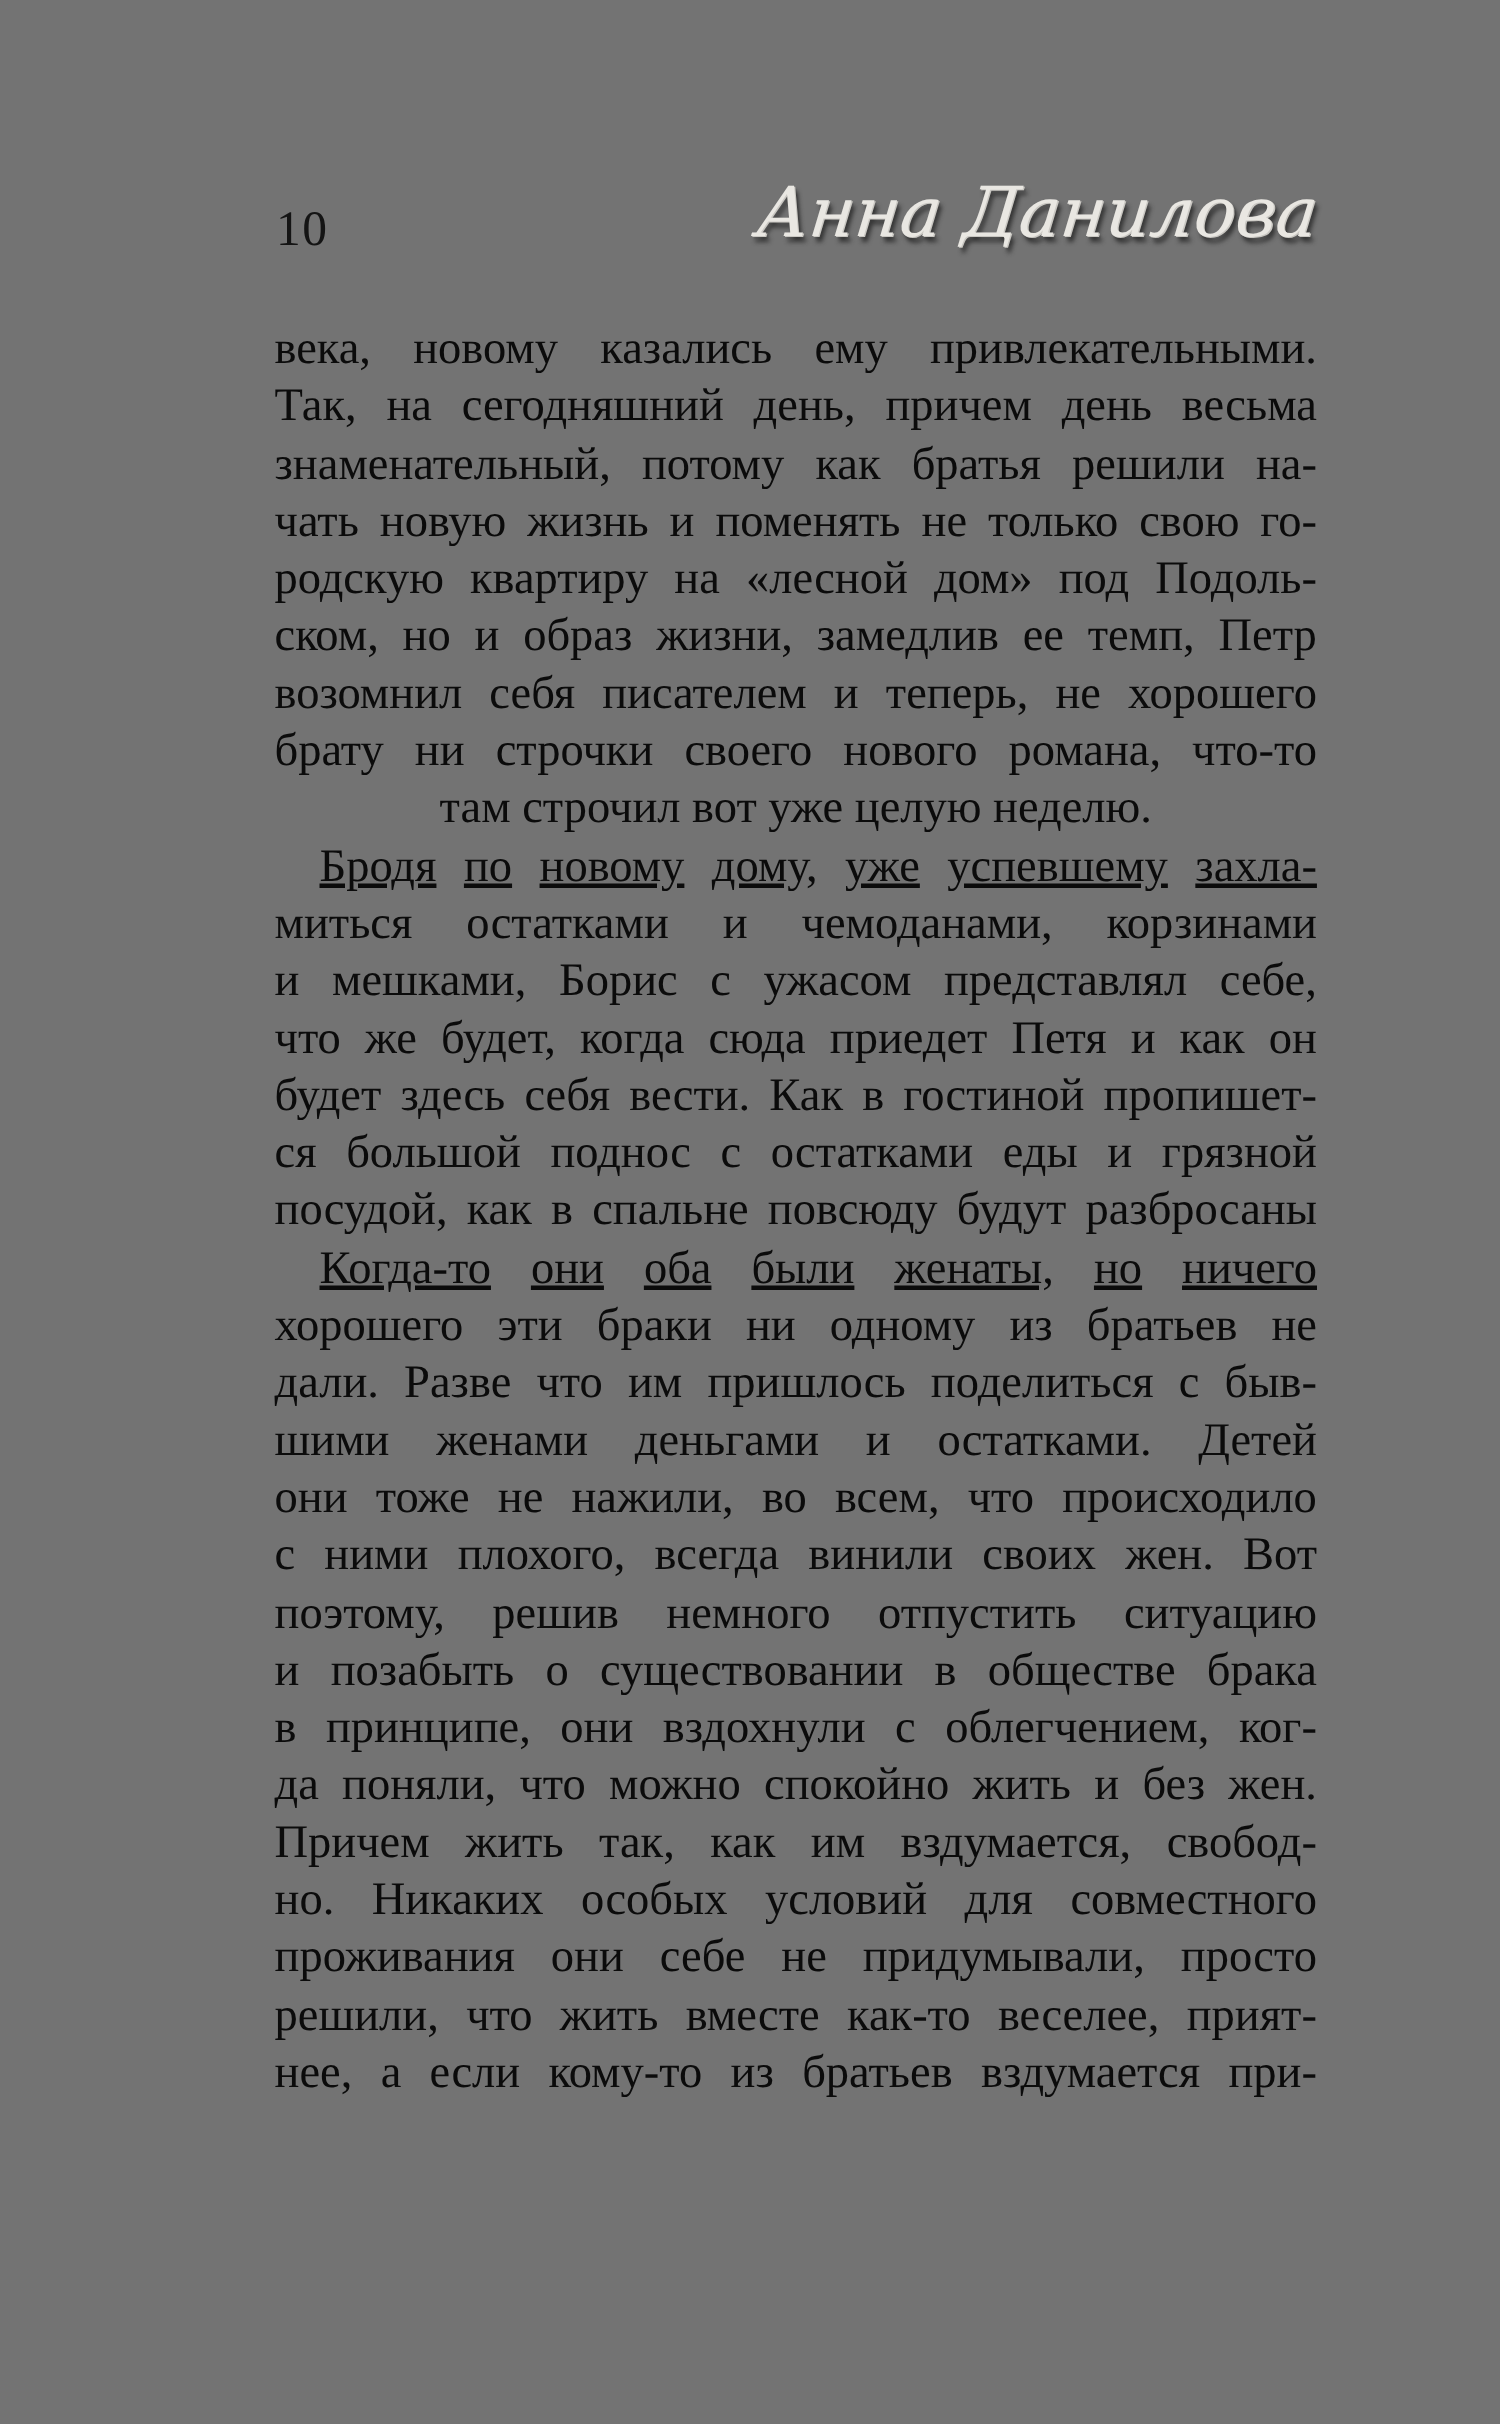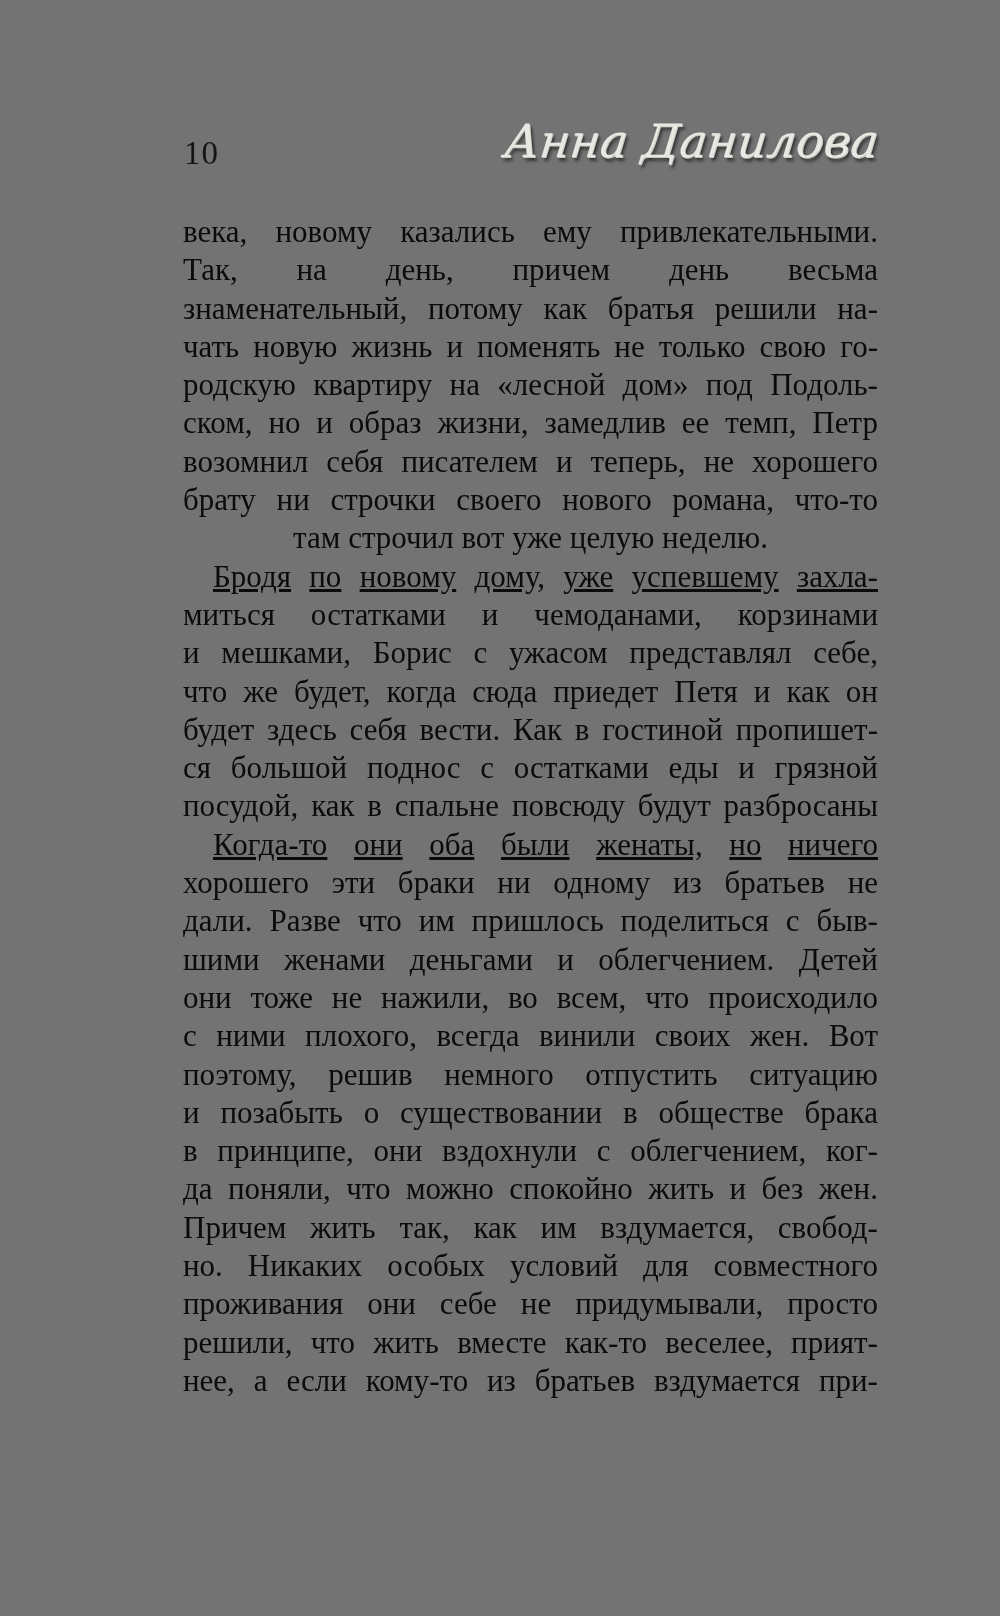--- a/index.html
+++ b/index.html
@@ -76,20 +76,21 @@
       <div class="line">
         <span>века,</span>
         <span>новому</span>
         <span>казались</span>
         <span>ему</span>
         <span>привлекательными.</span>
       </div>
       <div class="line">
         <span>Так,</span>
         <span>на</span>
+        <span>сегодняшний</span>
         <span>день,</span>
         <span>причем</span>
         <span>день</span>
         <span>весьма</span>
       </div>
       <div class="line">
         <span>знаменательный,</span>
         <span>потому</span>
         <span>как</span>
         <span>братья</span>
@@ -239,21 +240,21 @@
         <span>пришлось</span>
         <span>поделиться</span>
         <span>с</span>
         <span>быв-</span>
       </div>
       <div class="line">
         <span>шими</span>
         <span>женами</span>
         <span>деньгами</span>
         <span>и</span>
-        <span>облегчением.</span>
+        <span>остатками.</span>
         <span>Детей</span>
       </div>
       <div class="line">
         <span>они</span>
         <span>тоже</span>
         <span>не</span>
         <span>нажили,</span>
         <span>во</span>
         <span>всем,</span>
         <span>что</span>

